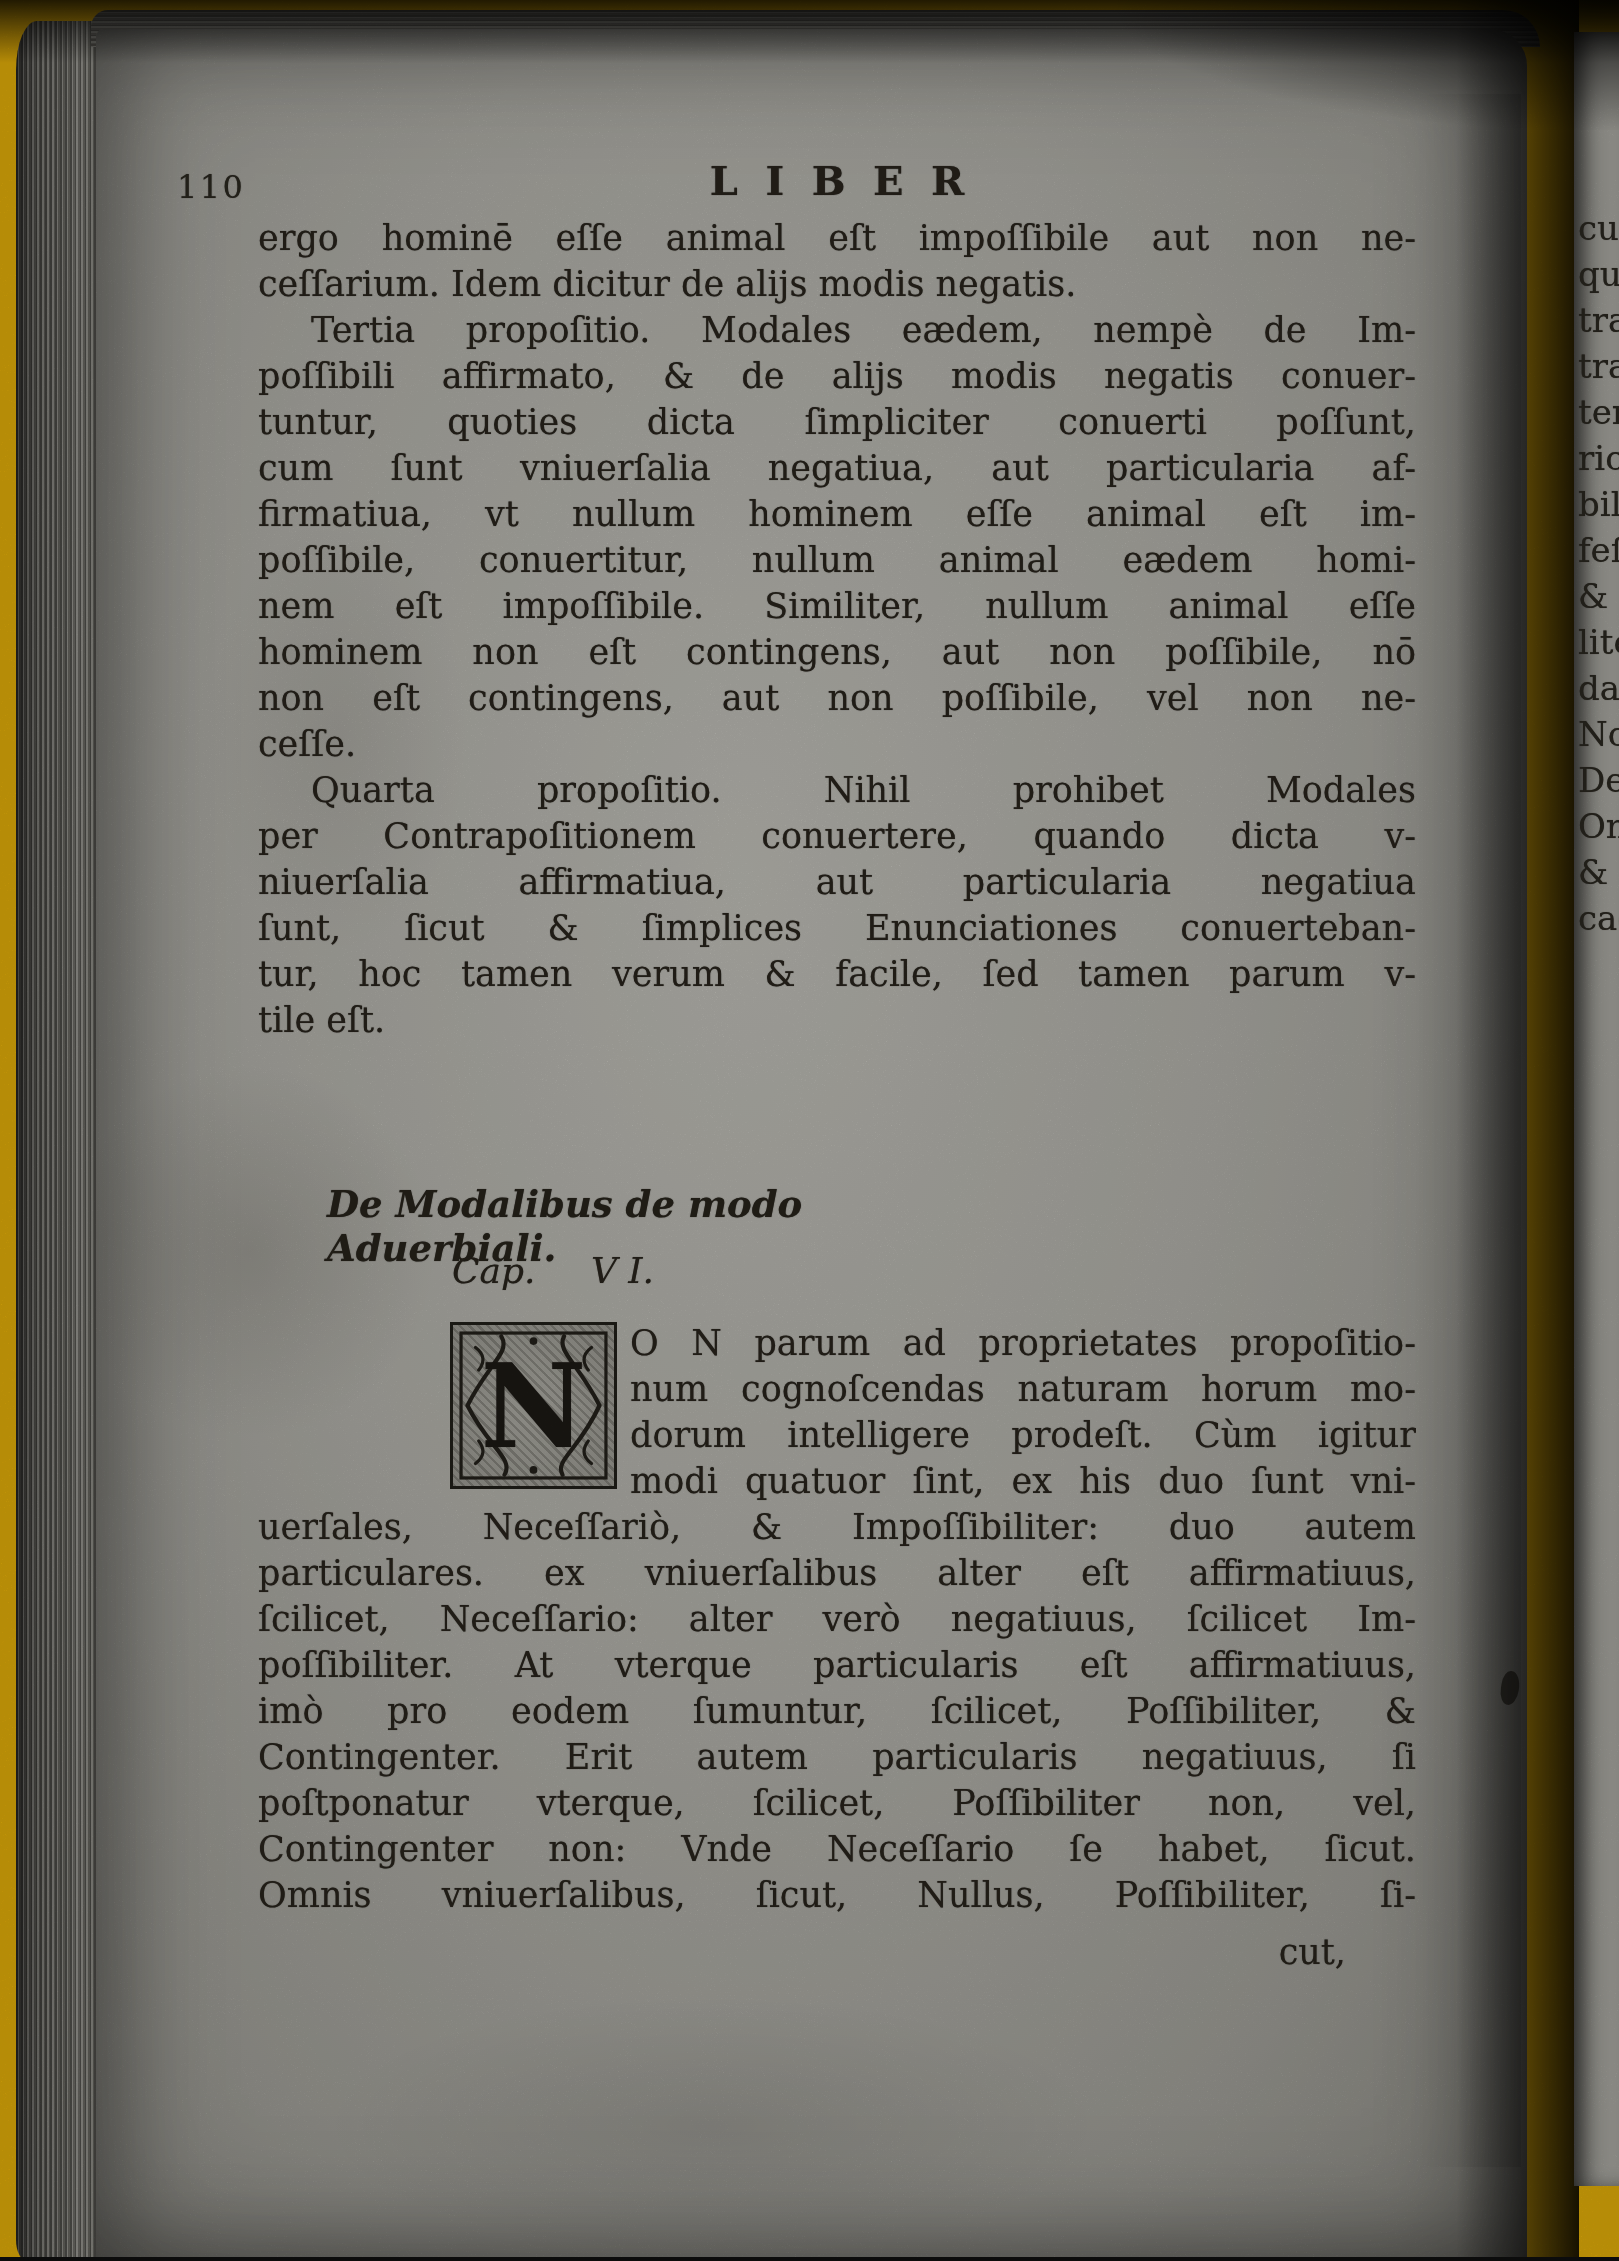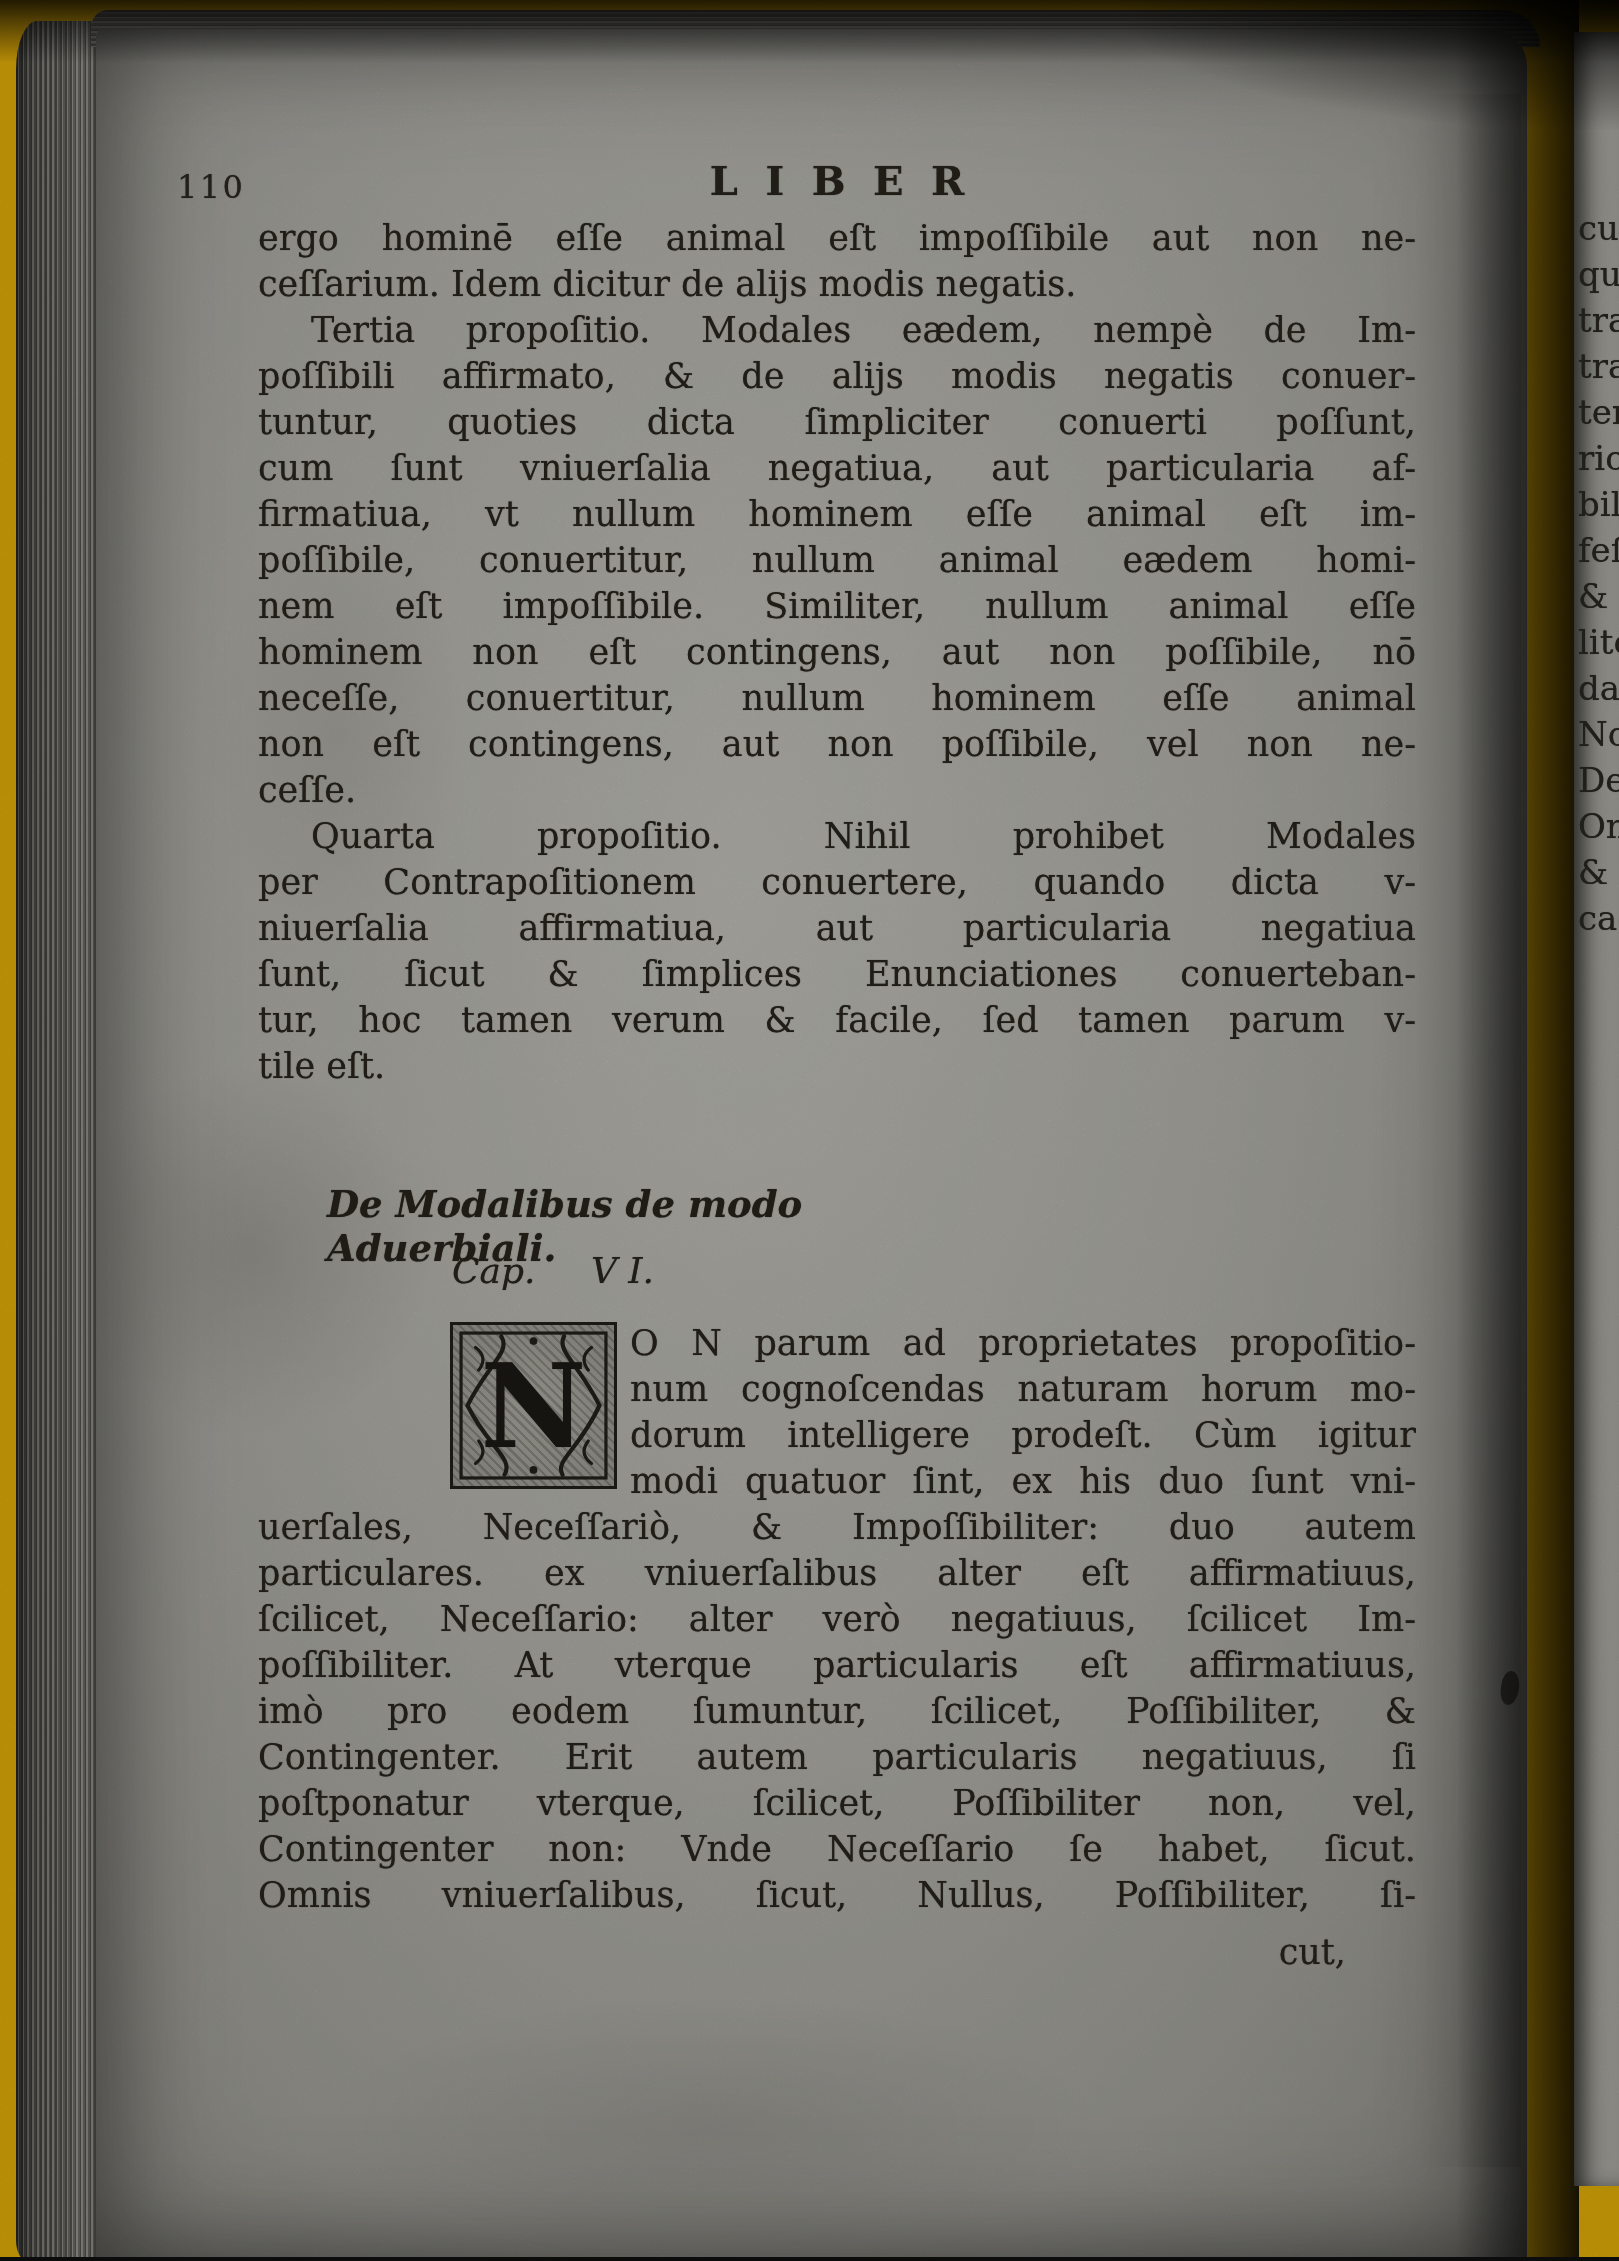--- a/index.html
+++ b/index.html
@@ -113,21 +113,20 @@
         </div>
         <div class="para indent">
           <div class="line">Tertia propoſitio. Modales eædem, nempè de Im-</div>
           <div class="line">poſſibili affirmato, &amp; de alijs modis negatis conuer-</div>
           <div class="line">tuntur, quoties dicta ſimpliciter conuerti poſſunt,</div>
           <div class="line">cum ſunt vniuerſalia negatiua, aut particularia af-</div>
           <div class="line">firmatiua, vt nullum hominem eſſe animal eſt im-</div>
           <div class="line">poſſibile, conuertitur, nullum animal eædem homi-</div>
           <div class="line">nem eſt impoſſibile. Similiter, nullum animal eſſe</div>
           <div class="line">hominem non eſt contingens, aut non poſſibile, nō</div>
-          <div class="line">neceſſe, conuertitur, nullum hominem eſſe animal</div>
           <div class="line">non eſt contingens, aut non poſſibile, vel non ne-</div>
           <div class="line lastline">ceſſe.</div>
         </div>
         <div class="para indent">
           <div class="line">Quarta propoſitio. Nihil prohibet Modales</div>
           <div class="line">per Contrapoſitionem conuertere, quando dicta v-</div>
           <div class="line">niuerſalia affirmatiua, aut particularia negatiua</div>
           <div class="line">ſunt, ſicut &amp; ſimplices Enunciationes conuerteban-</div>
           <div class="line">tur, hoc tamen verum &amp; facile, ſed tamen parum v-</div>
           <div class="line lastline">tile eſt.</div>

